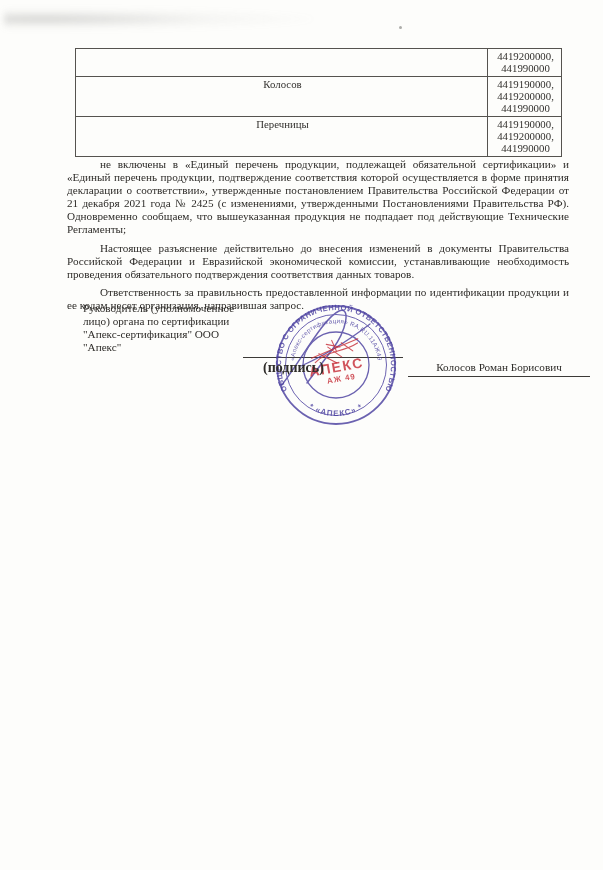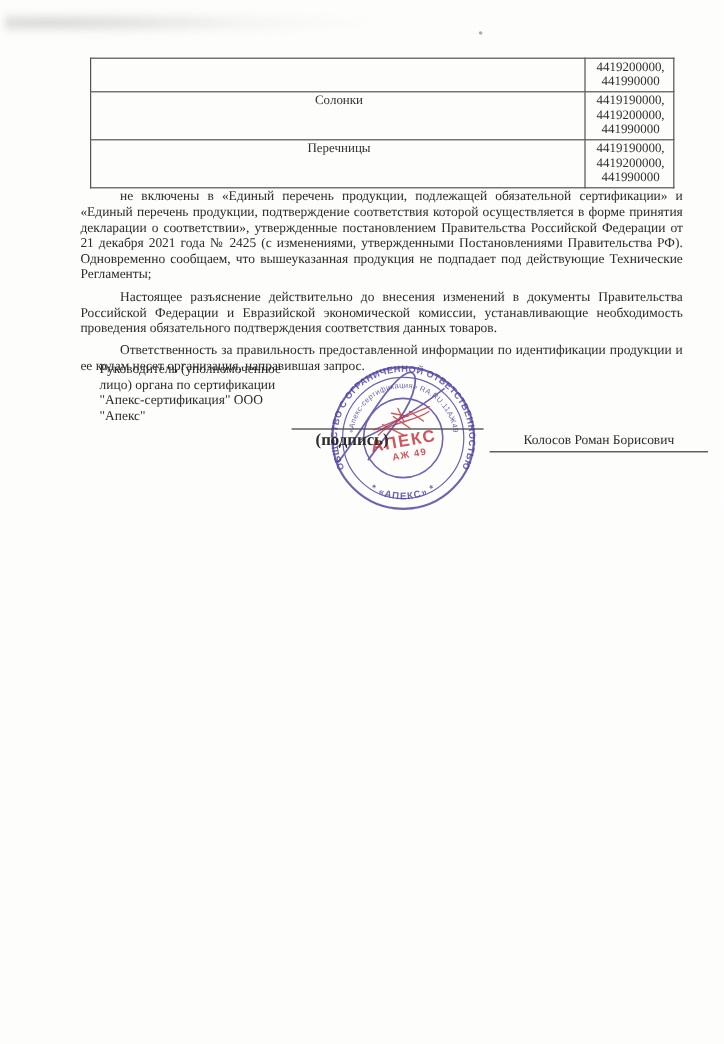--- a/index.html
+++ b/index.html
@@ -67,21 +67,21 @@
         <col class="c1">
         <col class="c2">
       </colgroup>
     <tbody>
       <tr>
         <td class="lbl"></td>
         <td class="codes">4419200000,
 441990000</td>
       </tr>
       <tr>
-        <td class="lbl">Солонки</td>
+        <td class="lbl">Колосов</td>
         <td class="codes">4419190000,
 4419200000,
 441990000</td>
       </tr>
       <tr>
         <td class="lbl">Перечницы</td>
         <td class="codes">4419190000,
 4419200000,
 441990000</td>
       </tr>

